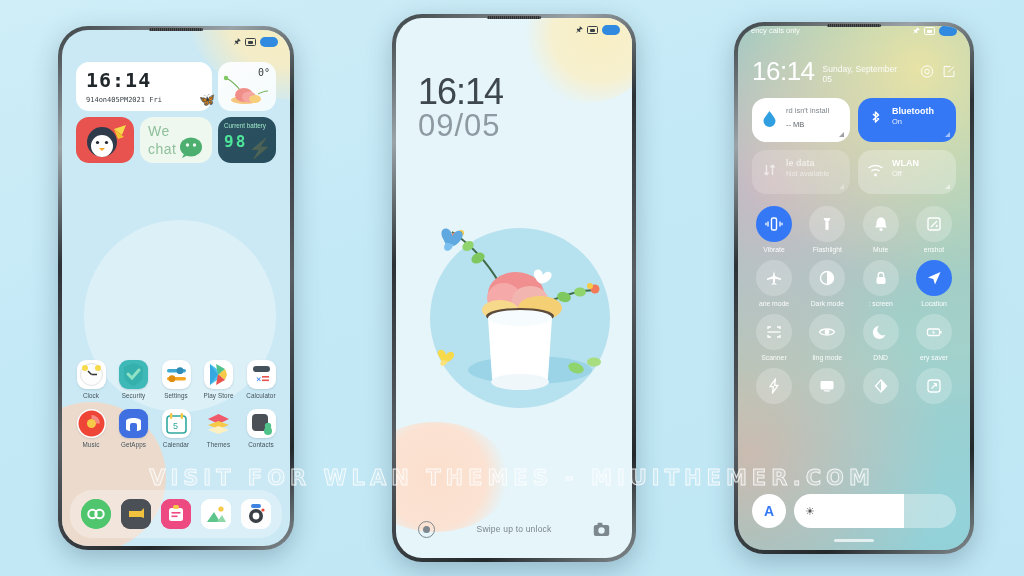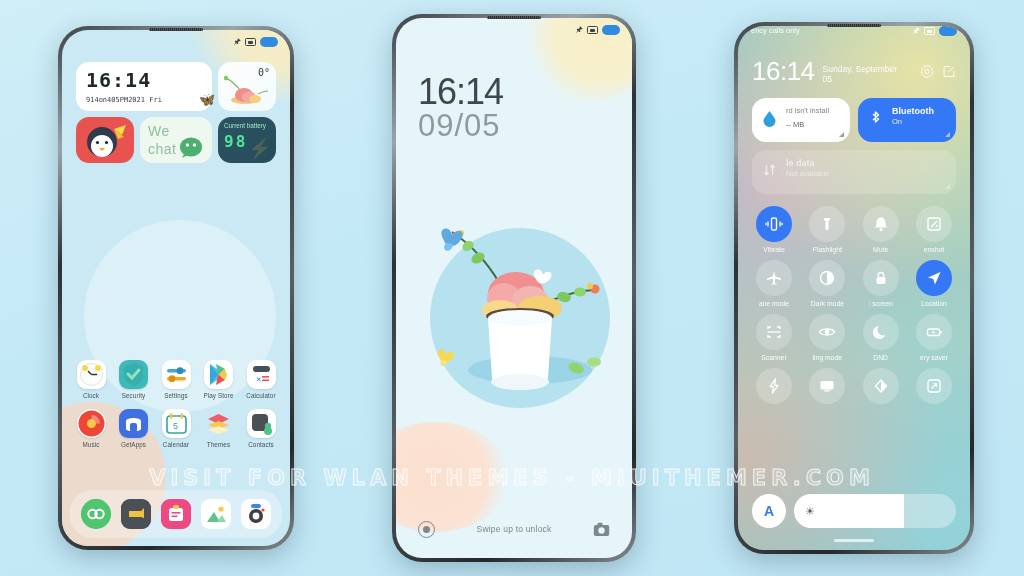--- a/index.html
+++ b/index.html
@@ -623,20 +623,32 @@
           <svg class="ic" viewBox="0 0 17 17">
             <path d="M5.5 3 V13 M5.5 13 L3.5 10.5 M5.5 13 L7.5 10.5" stroke="currentColor" stroke-width="1.4" fill="none"></path>
             <path d="M11.5 13 V3 M11.5 3 L9.5 5.5 M11.5 3 L13.5 5.5" stroke="currentColor" stroke-width="1.4" fill="none"></path>
           </svg>
           <div class="tx">
             <div class="t1">le data</div>
             <div class="t2">Not available</div>
           </div>
           <span class="corner"></span>
         </div>
+        <div class="ct ct-glass">
+          <svg class="ic" viewBox="0 0 17 17">
+            <path d="M1.5 6 A11 11 0 0 1 15.5 6" fill="none" stroke="#fff" stroke-width="1.5"></path>
+            <path d="M4.3 9 A7 7 0 0 1 12.7 9" fill="none" stroke="#fff" stroke-width="1.5"></path>
+            <circle cx="8.5" cy="13" r="1.4" fill="#fff"></circle>
+          </svg>
+          <div class="tx">
+            <div class="t1">WLAN</div>
+            <div class="t2">Off</div>
+          </div>
+          <span class="corner"></span>
+        </div>
       </div>
     </div>
 
     <div class="cc-grid">
 
       <div class="cg-row">
         <div class="cg">
           <div class="circ on">
             <svg width="18" height="18" viewBox="0 0 18 18">
               <rect x="6.5" y="3" width="5" height="12" rx="1.6" fill="none" stroke="#fff" stroke-width="1.4"></rect>

